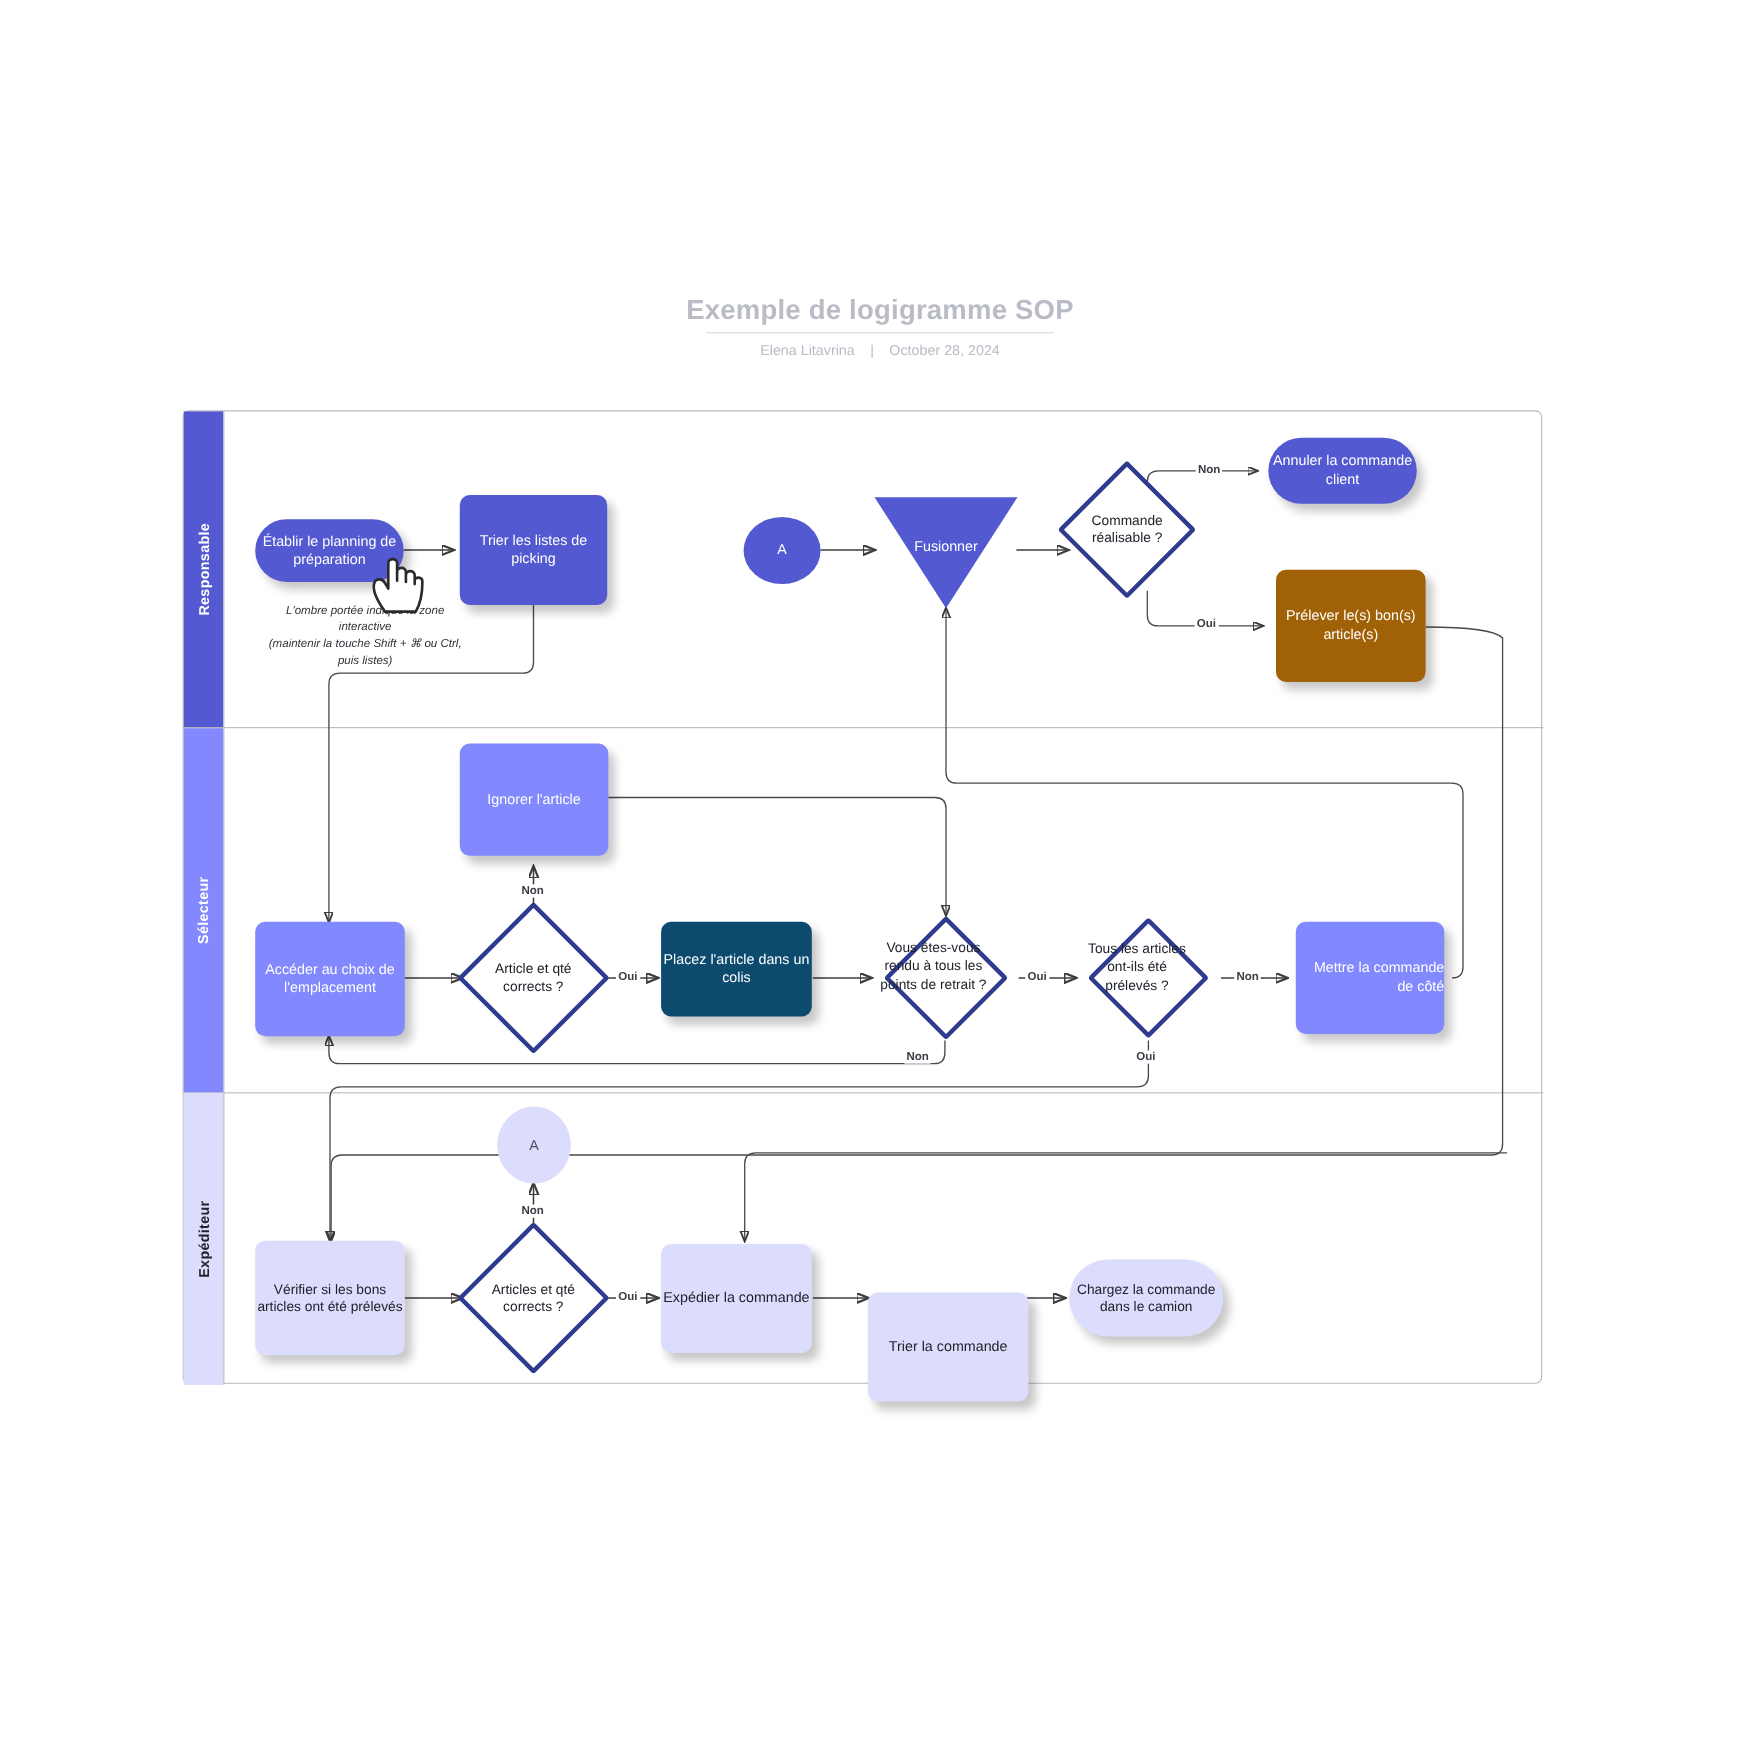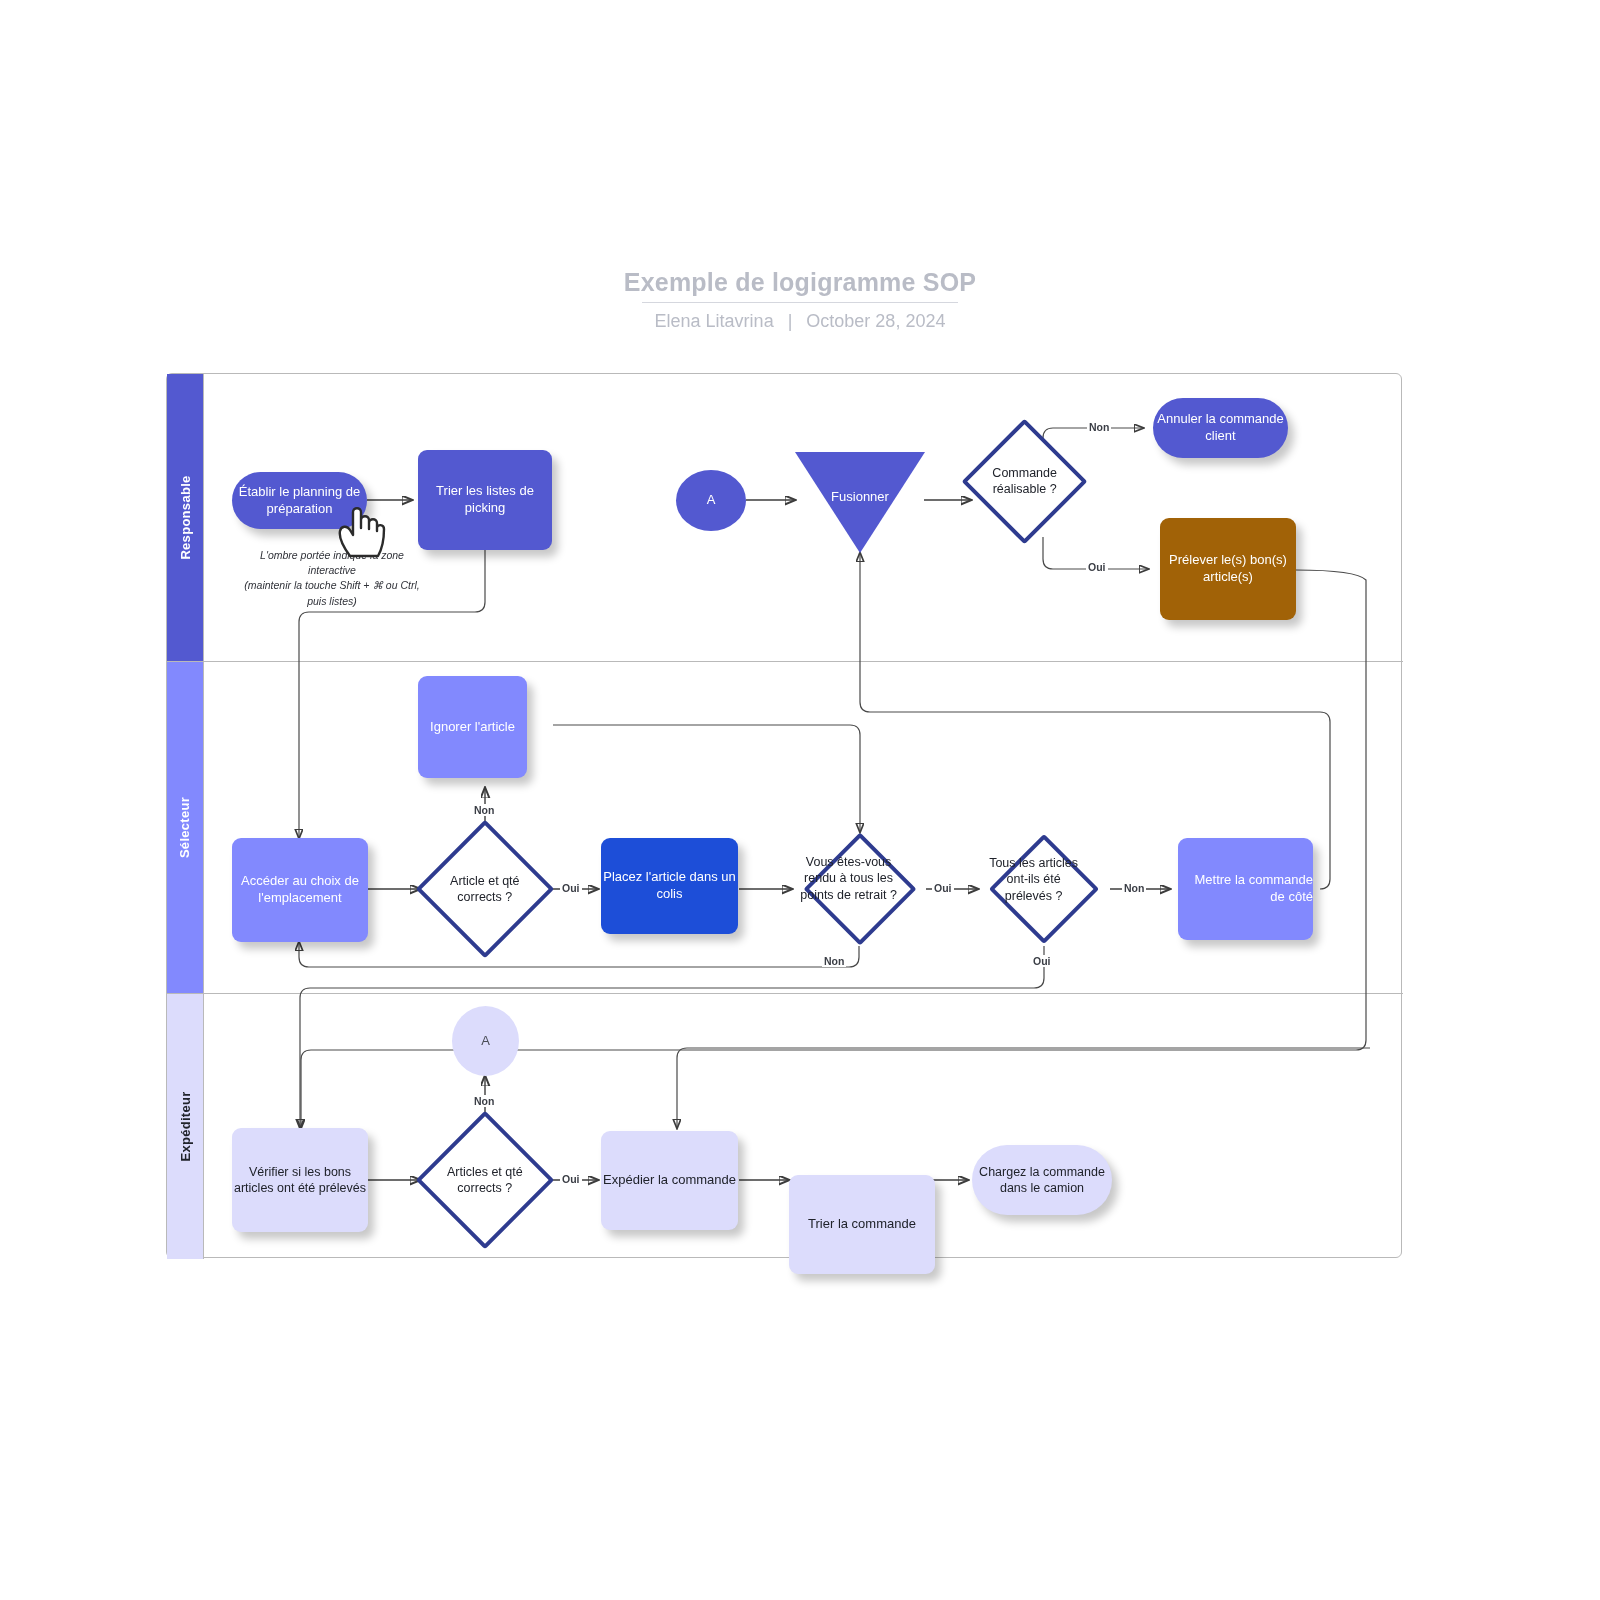--- a/index.html
+++ b/index.html
@@ -4,21 +4,21 @@
 <style>
   html,body{margin:0;padding:0;background:#ffffff;}
   body{width:1600px;height:1600px;font-family:"Liberation Sans",sans-serif;position:relative;overflow:hidden;}
 
   #stage{position:absolute;left:0;top:0;width:1600px;height:1600px;padding-left:36px;}
 
   
   .title-wrap{position:absolute;left:0;top:268px;width:1600px;text-align:center;}
   .doc-title{font-size:25px;font-weight:bold;color:#b9bcc6;letter-spacing:.2px;}
   .title-rule{width:316px;height:1px;background:#d5d7de;margin:5px auto 0 auto;}
-  .doc-sub{margin-top:8px;font-size:18px;color:#b9bcc6;}
+  .doc-sub{margin-top:8px;font-size:13px;color:#b9bcc6;}
   .doc-sub span{padding:0 7px;}
 
   
   .frame{position:absolute;left:166px;top:373px;width:1236px;height:885px;
          border:1px solid #b9b9b9;border-radius:6px;background:#fff;box-sizing:border-box;}
   .lane{position:absolute;left:0;width:1236px;box-sizing:border-box;border-bottom:1px solid #b9b9b9;}
   .lane.last{border-bottom:none;}
   .lane-head{position:absolute;left:0;top:0;width:36px;height:100%;
              display:flex;align-items:center;justify-content:center;}
   .lane-head span{transform:rotate(-90deg);white-space:nowrap;font-size:13px;font-weight:bold;letter-spacing:.3px;}
@@ -184,33 +184,33 @@
     <div>(maintenir la touche Shift + ⌘ ou Ctrl,</div>
     <div>puis listes)</div>
   </div>
 
   <svg class="cursor" style="left:336px;top:500px;width:58px;height:62px;" viewBox="0 0 58 62">
     <path d="M14,56 C6,45 3,36 4,31 C5,26 11,25 14,30 L17,35 L17,12 C17,7 25,7 25,12 L25,28
              L25,20 C25,15 33,15 33,20 L33,29 L33,23 C33,18 41,18 41,23 L41,31 L41,28
              C41,24 48,24 48,29 C48,40 46,49 42,56 Z" fill="#ffffff" stroke="#2b2b2b" stroke-width="2.4" stroke-linejoin="round"></path>
   </svg>
 
-  <div class="node proc t-white fnt13" style="left:418px;top:676px;width:109px;height:102px;background:#8289fe;">
+  <div class="node proc t-white fnt13" style="left:418px;top:676px;width:135px;height:102px;background:#8289fe;">
     <span>Ignorer l'article</span>
   </div>
 
   <div class="node proc t-white fnt13" style="left:232px;top:838px;width:136px;height:104px;background:#8289fe;">
     <span>Accéder au choix de l'emplacement</span>
   </div>
 
   <div class="node dec" style="left:436px;top:840px;width:98px;height:98px;">
     <span class="dectxt">Article et qté corrects ?</span>
   </div>
 
-  <div class="node proc t-white fnt13" style="left:601px;top:838px;width:137px;height:96px;background:#1d4ed8;">
+  <div class="node proc t-white fnt13" style="left:601px;top:838px;width:137px;height:86px;background:#0c4a6e;">
     <span>Placez l'article dans un colis</span>
   </div>
 
   <div class="node dec" style="left:820px;top:849px;width:80px;height:80px;">
     <span class="dectxt" style="width:190%;margin-left:-45%;">Vous êtes-vous rendu à tous les points de retrait ?</span>
   </div>
 
   <div class="node dec" style="left:1005px;top:850px;width:78px;height:78px;">
     <span class="dectxt" style="width:185%;margin-left:-42%;">Tous les articles ont-ils été prélevés ?</span>
   </div>

